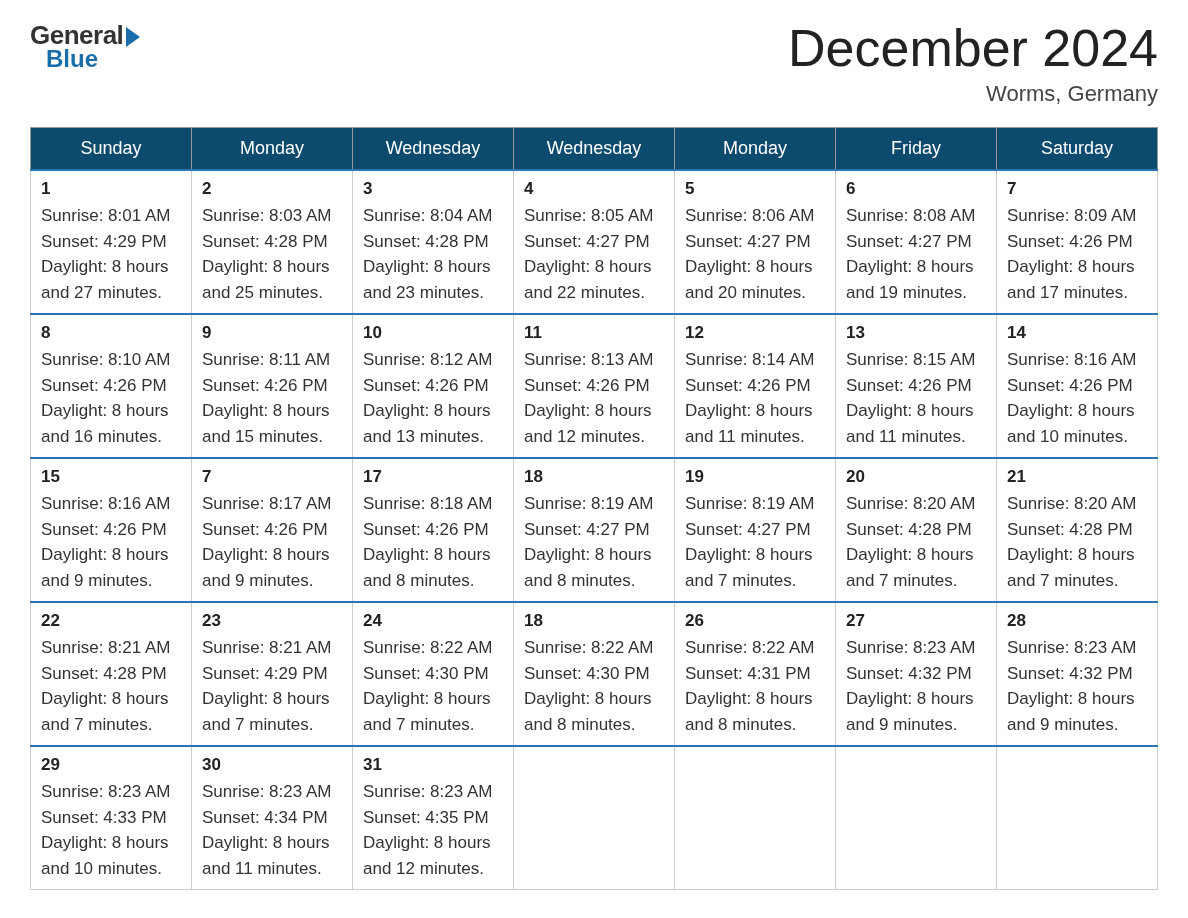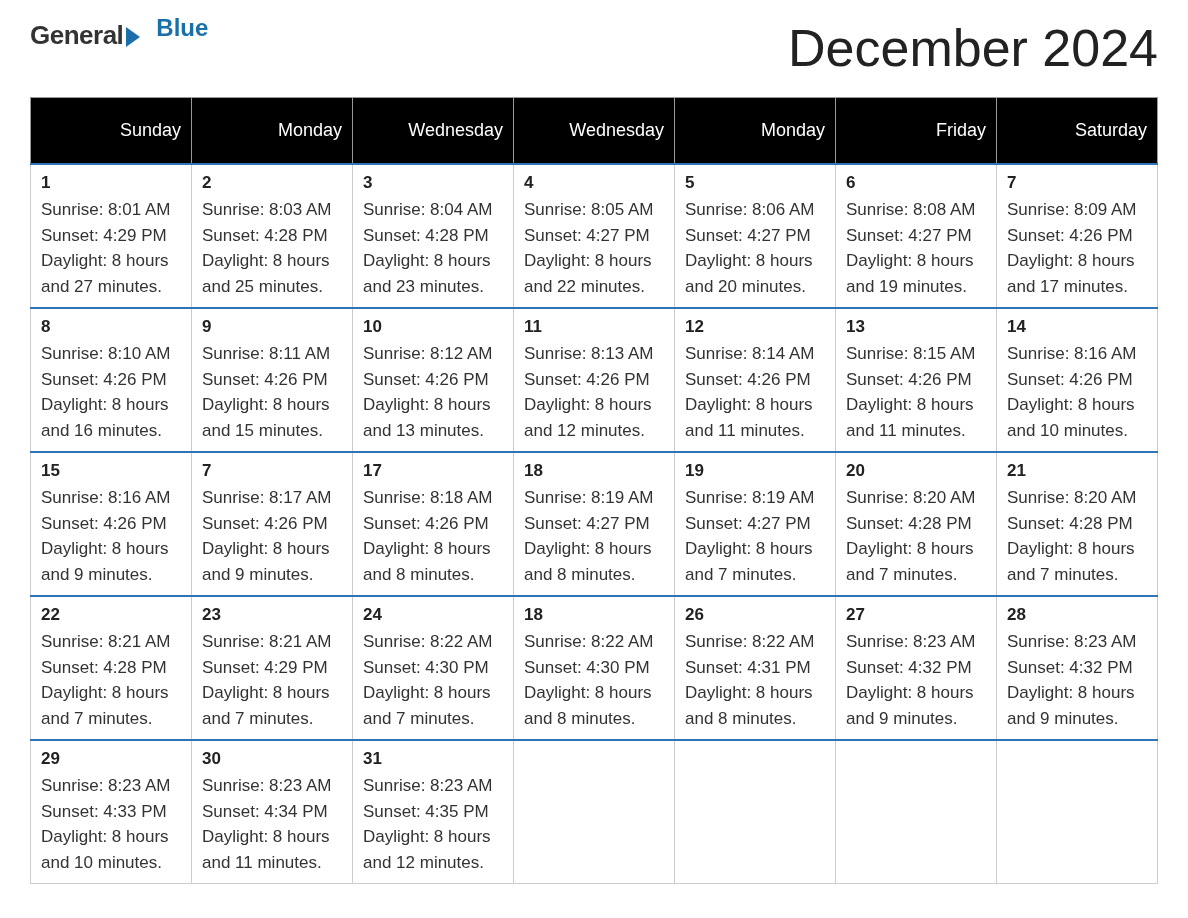--- a/index.html
+++ b/index.html
@@ -12,21 +12,21 @@
       min-height: 918px;
     }
     .header {
       display: flex;
       justify-content: space-between;
       align-items: flex-start;
       margin-bottom: 20px;
     }
     .logo {
       display: flex;
-      flex-direction: row;
+      flex-direction: column;
       align-items: flex-start;
     }
     .logo-top {
       display: flex;
       align-items: center;
     }
     .logo-general {
       font-size: 26px;
       font-weight: bold;
       color: #333;
@@ -62,26 +62,26 @@
       font-size: 22px;
       color: #444;
       margin-top: 4px;
     }
     .calendar {
       width: 100%;
       border-collapse: collapse;
       border: 1px solid #999;
     }
     .calendar th {
-      background-color: #000000;
+      background-color: #0c4a6e;
       color: #fff;
       font-size: 18px;
       font-weight: normal;
-      padding: 22px 10px;
-      text-align: right;
+      padding: 10px 10px;
+      text-align: center;
       border: 1px solid #999;
     }
     .calendar td {
       vertical-align: top;
       padding: 8px 10px;
       border: 1px solid #ccc;
       width: 14.28%;
       min-height: 100px;
     }
     .day-num {
@@ -114,20 +114,21 @@
       <span class="logo-general">General</span>
       <div class="logo-arrow"></div>
     </div>
     <div style="display:flex; align-items:center; margin-top:-2px;">
       <span style="width:14px;"></span>
       <span class="logo-line2">Blue</span>
     </div>
   </div>
   <div class="title-block">
     <div class="month-title">December 2024</div>
+    <div class="location">Worms, Germany</div>
   </div>
 </div>
 
 <table class="calendar">
   <thead>
     <tr>
     <th>Sunday</th>
         <th>Monday</th>
         <th>Wednesday</th>
         <th>Wednesday</th>

